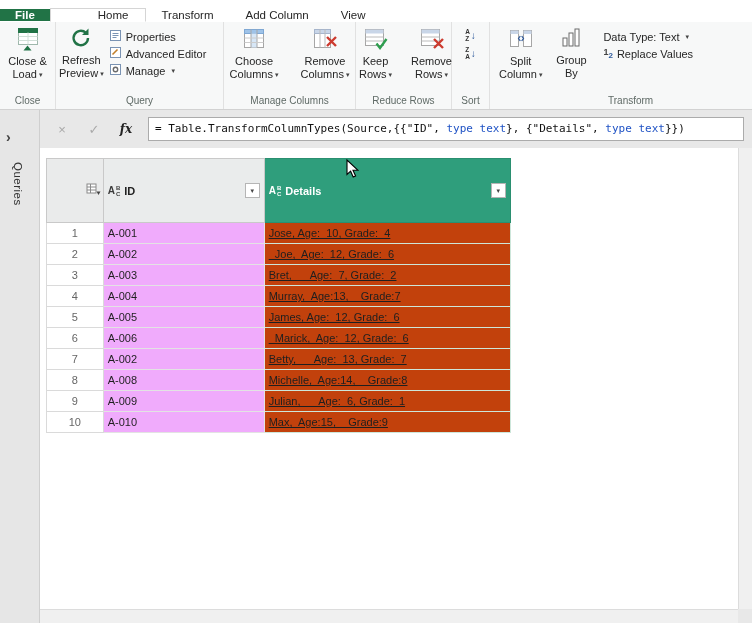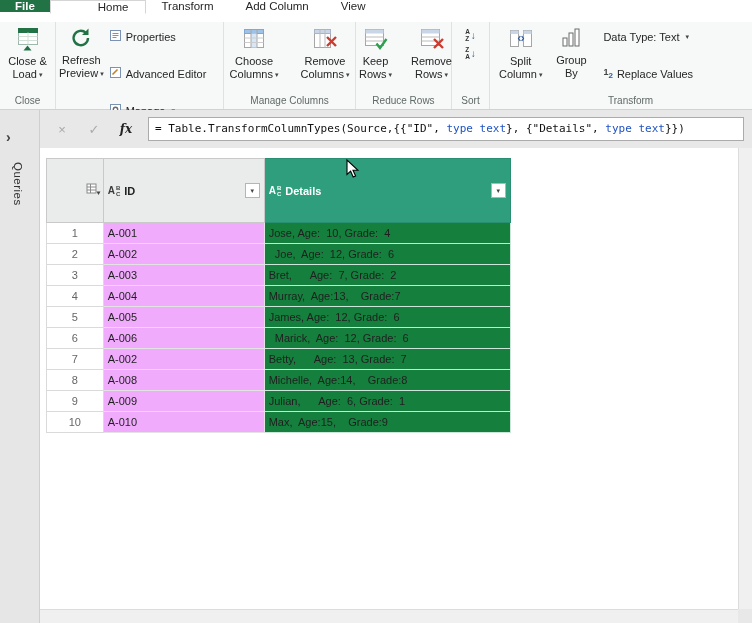--- a/index.html
+++ b/index.html
@@ -1,35 +1,35 @@
 <!DOCTYPE html>
 <html><head>
 <meta charset="utf-8">
 <style>
   * { margin:0; padding:0; box-sizing:border-box; }
   html,body { width:752px; height:623px; }
   body { font-family:"Liberation Sans","DejaVu Sans",sans-serif; font-size:11px; color:#222; background:#fff; overflow:hidden; user-select:none; }
   .app { position:relative; width:752px; height:623px; background:#fff; }
 
   
-  .tabbar { position:absolute; top:0; left:0; right:0; height:30px; background:#fff; display:flex; align-items:flex-start; border-bottom:1px solid #dcdcdc; }
+  .tabbar { position:absolute; top:0; left:0; right:0; height:30px; background:#fff; display:flex; align-items:center; border-bottom:1px solid #dcdcdc; }
   .tab { padding:0 16px; display:flex; align-items:center; font-size:11.5px; color:#262626; cursor:default; }
   .tab.file { background:#217346; color:#fff; font-weight:bold; padding:0 15px; }
   .tab.active { background:#fff; border:1px solid #d5d5d5; border-bottom:1px solid #fff; margin-bottom:-1px;padding-left:47px; }
 
   
   .ribbon { position:absolute; top:22px; left:0; right:0; height:88px; background:#f7f8f8; border-bottom:1px solid #d2d2d2; display:flex; }
   .rgroup { height:100%; display:flex; flex-direction:column; border-right:1px solid #e1e1e1; }
   .rgroup:last-child { border-right:none; }
   .rbody { flex:1; display:flex; align-items:flex-start; justify-content:center; padding:1px 2px 0 2px; }
   .rlabel { height:15px; text-align:center; color:#5f6a66; font-size:10px; line-height:14px; white-space:nowrap; overflow:hidden; }
   .bigbtn { display:flex; flex-direction:column; align-items:center; text-align:center; padding:3px 1px 0 1px; min-width:44px; }
   .bigbtn .bl { font-size:11px; line-height:12.5px; color:#262626; margin-top:2px; white-space:nowrap; }
   .caret { font-size:7px; color:#444; margin-left:2px; vertical-align:1px; }
-  .smallcol { display:flex; flex-direction:column; padding-top:5px; gap:20px; align-items:flex-start; }
+  .smallcol { display:flex; flex-direction:column; padding-top:5px; gap:0; align-items:flex-start; }
   .smallitem { display:flex; align-items:center; gap:4px; height:17px; white-space:nowrap; font-size:11px; color:#262626; }
   .sortcol { display:flex; flex-direction:column; gap:5px; padding-top:6px; align-items:center; }
   .sortbtn { display:flex; align-items:center; gap:1px; }
   .sortletters { display:flex; flex-direction:column; font-size:6.5px; line-height:6.5px; font-weight:bold; color:#333; }
   .sortarrow { font-size:10px; color:#2b579a; }
   .rv { display:inline-flex; align-items:center; font-weight:bold; color:#444; }
   .rv .rv1 { font-size:9px; margin-top:-4px; }
   .rv .rv2 { font-size:8px; margin-top:4px; color:#2b579a; }
 
   
@@ -58,21 +58,21 @@
   .hflex { display:flex; align-items:center; gap:4px; }
   .colname { font-weight:bold; }
   .hdr-details .colname { color:#fff; }
   .abc { display:inline-flex; align-items:center; font-weight:bold; color:#3c3c3c; }
   .hdr-details .abc { color:#fff; }
   .abc .a { font-size:10px; line-height:10px; }
   .abc .bc { display:flex; flex-direction:column; font-size:6px; line-height:6px; margin-left:1px; }
   .fbtn { margin-left:auto; width:15px; height:15px; background:#fff; border:1px solid #b5b5b5; display:flex; align-items:center; justify-content:center; font-size:7px; color:#444; flex:0 0 15px; }
   td.rownum { background:#fff; color:#666; text-align:center; padding:0; border-color:#dadada; }
   td.cell-id { background:#f0abfc; color:#1f1f1f; }
-  td.cell-details { background:#15803d; border-color:#cde6da; color:#1f1f1f; }
+  td.cell-details { background:#c2410c; border-color:#cde6da; color:#1f1f1f;text-decoration:underline; }
 
   .cursor { position:absolute; left:346px; top:159px; z-index:50; pointer-events:none; }
 </style>
 </head>
 <body>
 
 <div class="app">
 
   <div class="tabbar">
     <div class="tab file">File</div>

